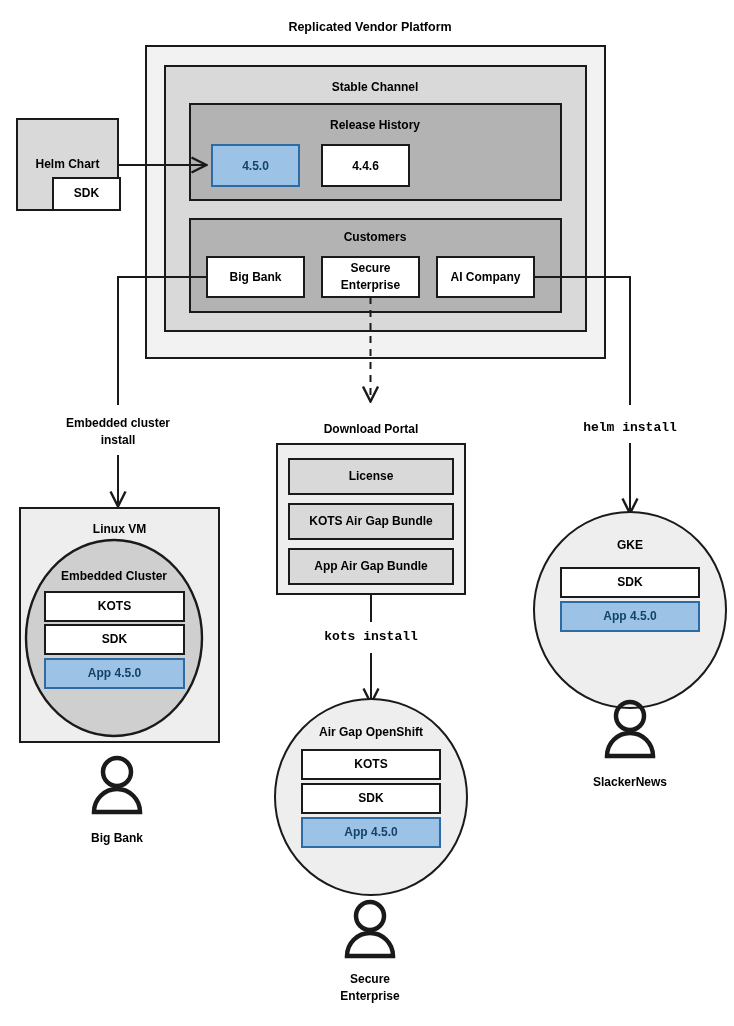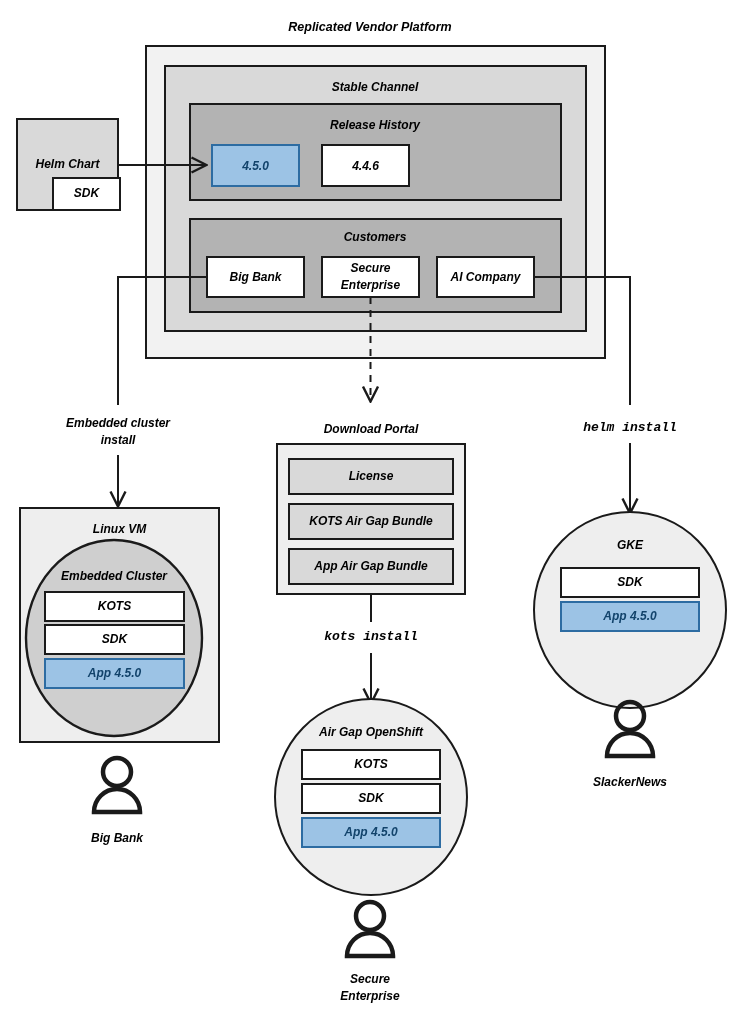--- a/index.html
+++ b/index.html
@@ -11,21 +11,20 @@
   body {
     width: 734px;
     height: 1026px;
     font-family: "Liberation Sans", sans-serif;
     overflow: hidden;
   }
   #diagram-root {
     position: relative;
     width: 734px;
     height: 1026px;
-    font-style: italic;
   }
   svg#diagram {
     display: block;
     width: 734px;
     height: 1026px;
   }
   .lbl {
     font-family: "Liberation Sans", sans-serif;
     font-weight: bold;
     font-size: 12px;

